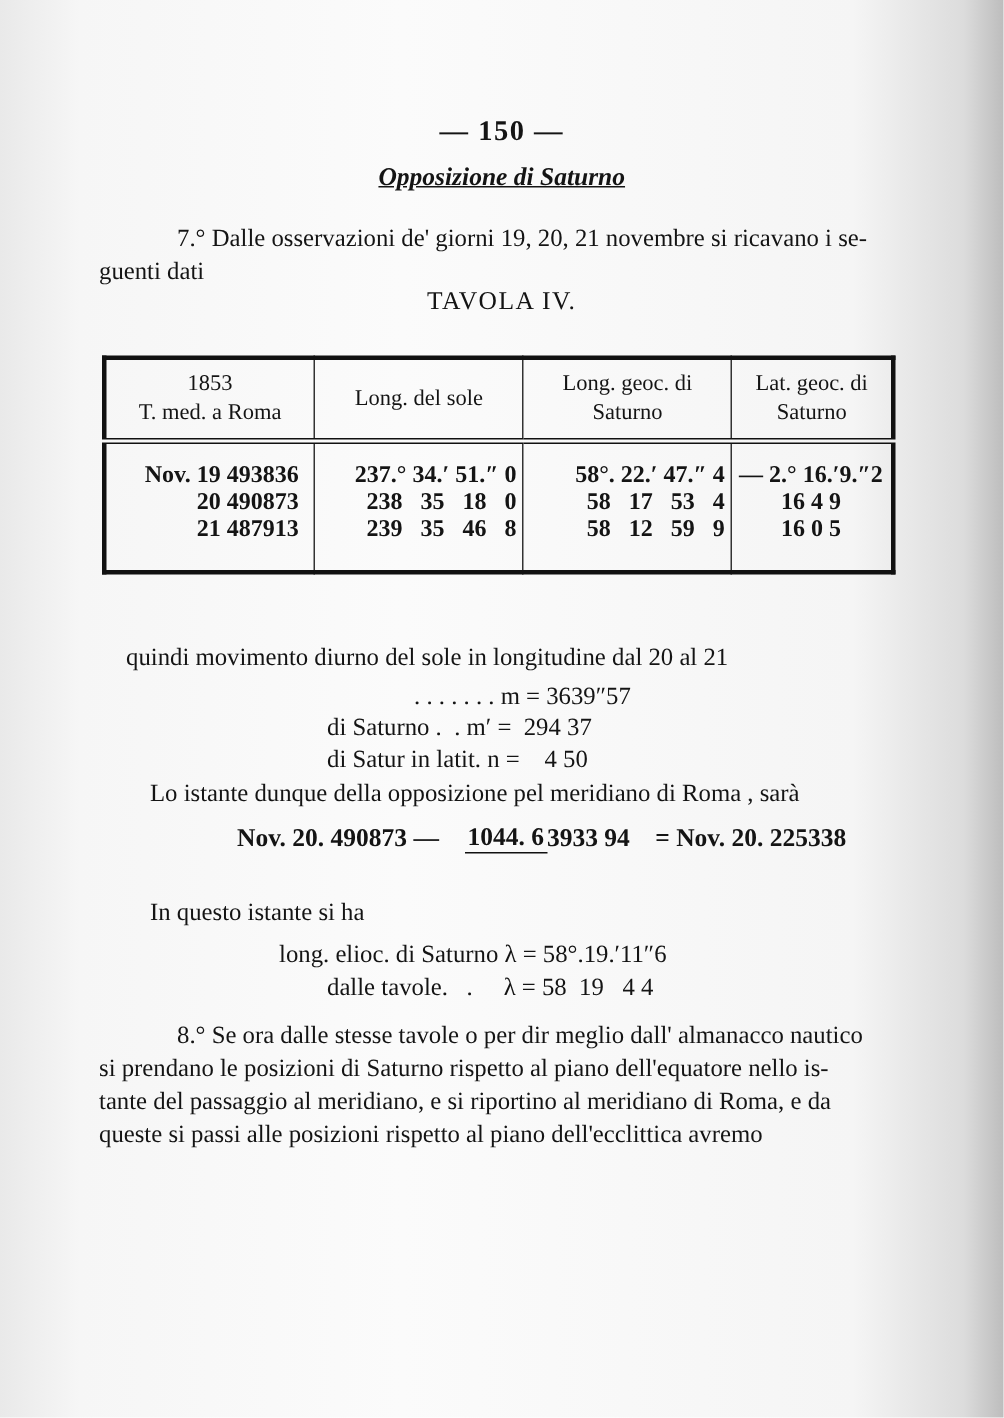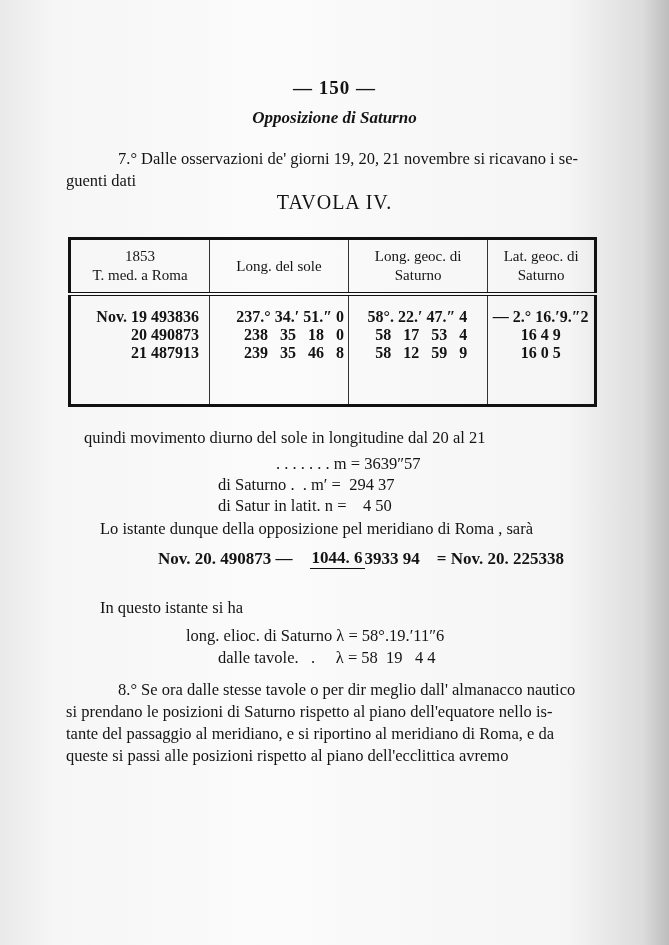--- a/index.html
+++ b/index.html
@@ -5,27 +5,27 @@
   html, body { margin:0; padding:0; }
   body {
     width:669px; height:945px; overflow:hidden; position:relative;
     background: linear-gradient(90deg, #e9e9e9 0%, #f6f6f6 8%, #fbfbfb 40%, #f5f5f5 85%, #dcdcdc 96%, #bdbdbd 100%);
     font-family: "Liberation Serif", "DejaVu Serif", serif;
     color:#141414;
   }
   .abs { position:absolute; }
   .center { text-align:center; left:0; right:0; }
   .pageno { top:77px; font-size:19px; font-weight:bold; letter-spacing:1px; }
-  .running { top:108px; font-size:17px; font-style:italic; font-weight:bold; }
+  .running { top:108px; font-size:17px; font-style:italic; font-weight:bold;text-decoration:underline; }
   .para { left:66px; width:548px; font-size:16.5px; line-height:22px; text-align:justify; }
   .p7 { top:148px; }
   .p7 .first { text-indent:52px; }
-  .tav { top:191px; font-size:20px; letter-spacing:1px; left:0; right:0; text-align:center; }
+  .tav { top:191px; font-size:17px; letter-spacing:1px; left:0; right:0; text-align:center; }
   table.dati {
-    position:absolute; left:68px; top:237px; width:529px; height:170px;
+    position:absolute; left:68px; top:237px; width:529px; height:146px;
     border-collapse:collapse; border:3px solid #111; font-size:16px;
   }
   table.dati th {
     font-weight:normal; font-size:15px; line-height:19px; height:52px; padding:0;
     border-bottom:4px double #111; border-right:1px solid #333; text-align:center; vertical-align:middle;
   }
   table.dati td {
     border-right:1px solid #333; vertical-align:top; padding-top:12px; line-height:18px; font-weight:bold;
   }
   table.dati th:last-child, table.dati td:last-child { border-right:none; }
@@ -86,21 +86,21 @@
       <td style="text-align:right;padding-right:10px;">
         <div class="row">Nov. 19 493836</div>
         <div class="row">     20 490873</div>
         <div class="row">     21 487913</div>
       </td>
       <td style="text-align:right;padding-right:4px;">
         <div class="row">237.° 34.′ 51.″ 0</div>
         <div class="row">238   35   18   0</div>
         <div class="row">239   35   46   8</div>
       </td>
-      <td style="text-align:right;padding-right:20px;">
+      <td style="text-align:right;padding-right:4px;">
         <div class="row">58°. 22.′ 47.″ 4</div>
         <div class="row">58   17   53   4</div>
         <div class="row">58   12   59   9</div>
       </td>
       <td style="text-align:center;padding-right:2px;">
         <div class="row">— 2.° 16.′9.″2</div>
         <div class="row">16 4 9</div>
         <div class="row">16 0 5</div>
       </td>
     </tr>

